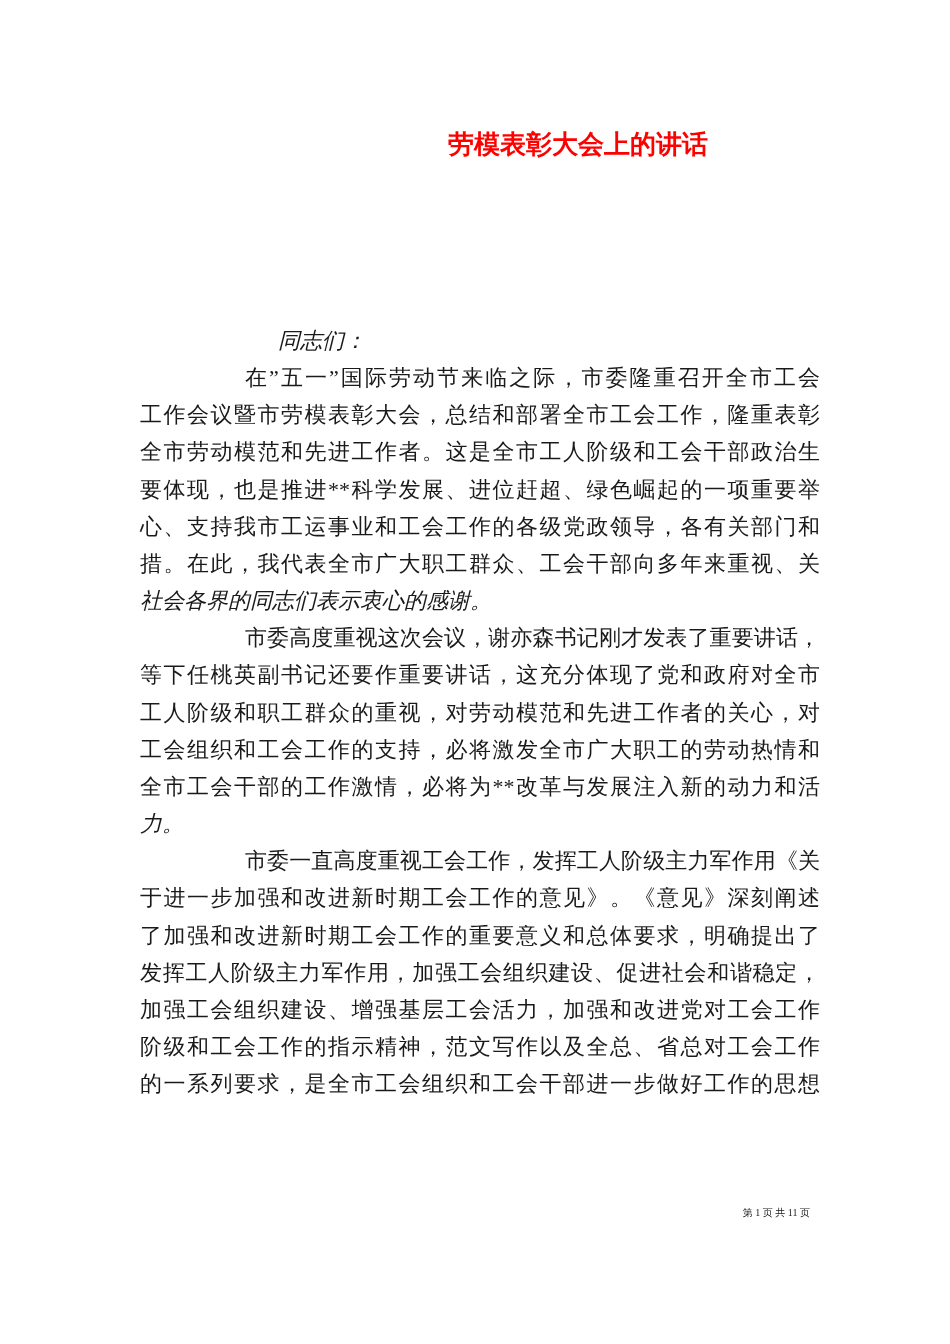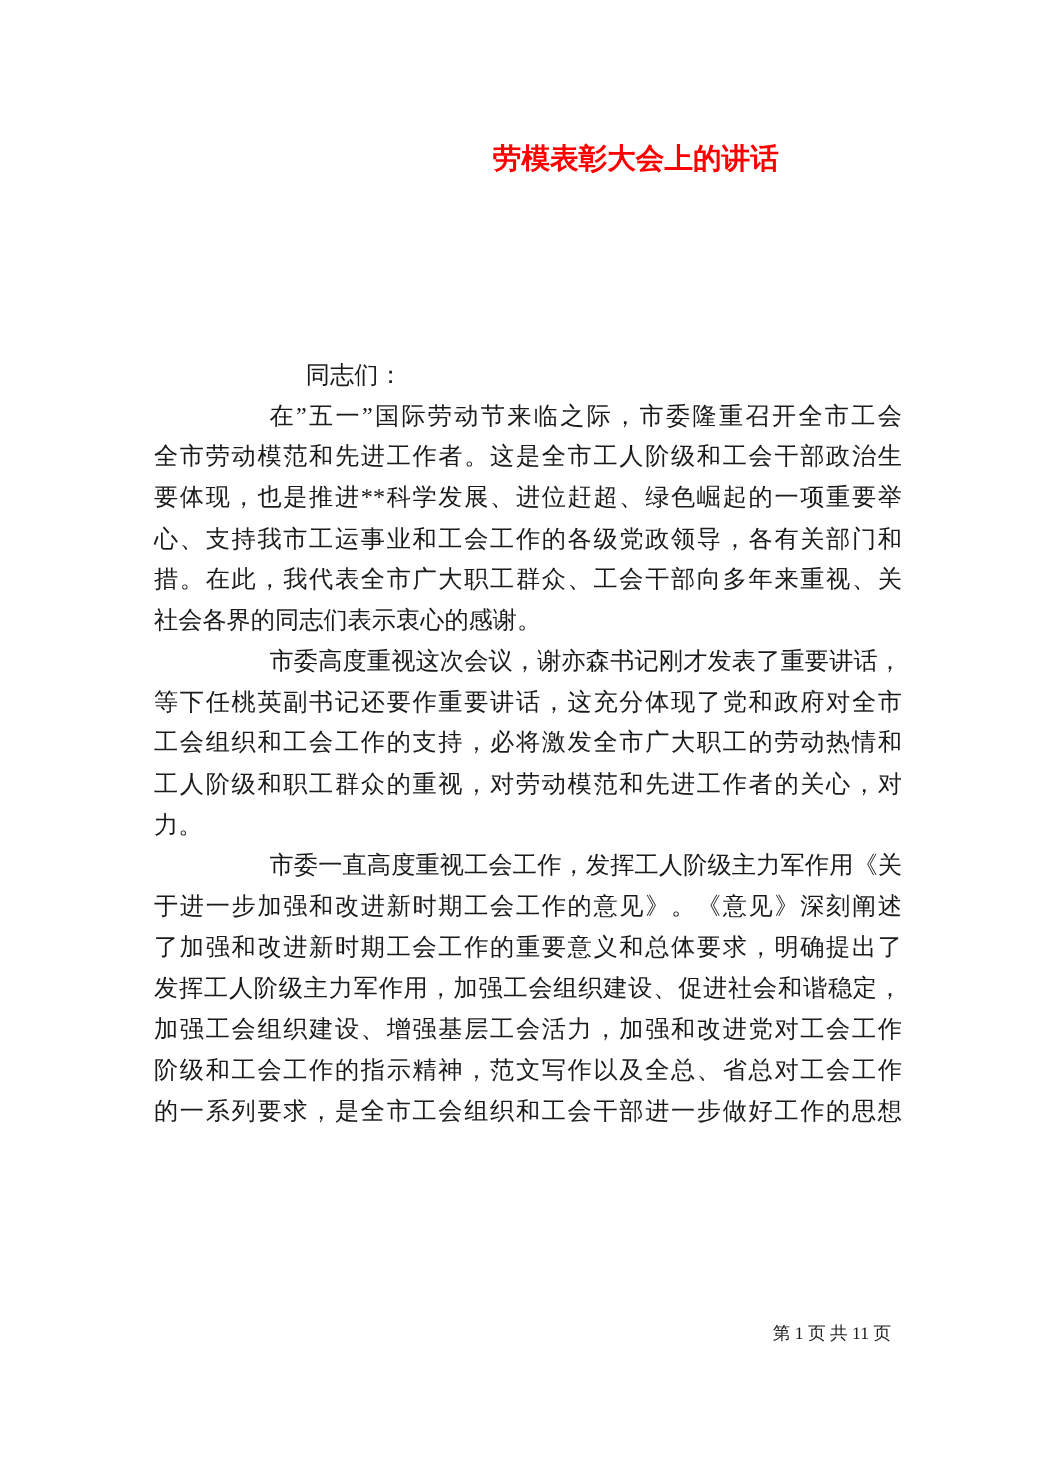--- a/index.html
+++ b/index.html
@@ -42,56 +42,59 @@
     height: 37.17px;
     text-align: justify;
     text-align-last: justify;
     text-justify: inter-character;
     white-space: nowrap;
     overflow: visible;
   }
   .body-line.no-justify {
     text-align: center;
     text-align-last: left;
+    font-style: italic;
   }
   .body-line.first-line { padding-left: 105px; }
   .paragraph-greeting .body-line.first-line { padding-left: 138px; }
   .doc-footer {
     position: absolute;
     top: 1203px;
     right: 140px;
-    font-size: 16px;
+    font-size: 10px;
     line-height: 20px;
     color: #1a1a1a;
     text-align: right;
   }
 </style>
 </head>
 <body>
 
 <div class="page">
   <h1 class="doc-title" style="color: rgb(255, 0, 0);">劳模表彰大会上的讲话</h1>
 
   <div class="doc-body">
       <div class="paragraph paragraph-greeting">
         <div class="body-line first-line no-justify">同志们：</div>
       </div>
       <div class="paragraph">
         <div class="body-line first-line">在”五一”国际劳动节来临之际，市委隆重召开全市工会</div>
+        <div class="body-line">工作会议暨市劳模表彰大会，总结和部署全市工会工作，隆重表彰</div>
         <div class="body-line">全市劳动模范和先进工作者。这是全市工人阶级和工会干部政治生</div>
         <div class="body-line">要体现，也是推进**科学发展、进位赶超、绿色崛起的一项重要举</div>
         <div class="body-line">心、支持我市工运事业和工会工作的各级党政领导，各有关部门和</div>
         <div class="body-line">措。在此，我代表全市广大职工群众、工会干部向多年来重视、关</div>
         <div class="body-line no-justify">社会各界的同志们表示衷心的感谢。</div>
       </div>
       <div class="paragraph">
         <div class="body-line first-line">市委高度重视这次会议，谢亦森书记刚才发表了重要讲话，</div>
         <div class="body-line">等下任桃英副书记还要作重要讲话，这充分体现了党和政府对全市</div>
+        <div class="body-line">工人阶级和职工群众的重视，对劳动模范和先进工作者的关心，对</div>
         <div class="body-line">工会组织和工会工作的支持，必将激发全市广大职工的劳动热情和</div>
-        <div class="body-line">工人阶级和职工群众的重视，对劳动模范和先进工作者的关心，对</div>
+        <div class="body-line">全市工会干部的工作激情，必将为**改革与发展注入新的动力和活</div>
         <div class="body-line no-justify">力。</div>
       </div>
       <div class="paragraph">
         <div class="body-line first-line">市委一直高度重视工会工作，发挥工人阶级主力军作用《关</div>
         <div class="body-line">于进一步加强和改进新时期工会工作的意见》。《意见》深刻阐述</div>
         <div class="body-line">了加强和改进新时期工会工作的重要意义和总体要求，明确提出了</div>
         <div class="body-line">发挥工人阶级主力军作用，加强工会组织建设、促进社会和谐稳定，</div>
         <div class="body-line">加强工会组织建设、增强基层工会活力，加强和改进党对工会工作</div>
         <div class="body-line">阶级和工会工作的指示精神，范文写作以及全总、省总对工会工作</div>
         <div class="body-line">的一系列要求，是全市工会组织和工会干部进一步做好工作的思想</div>

